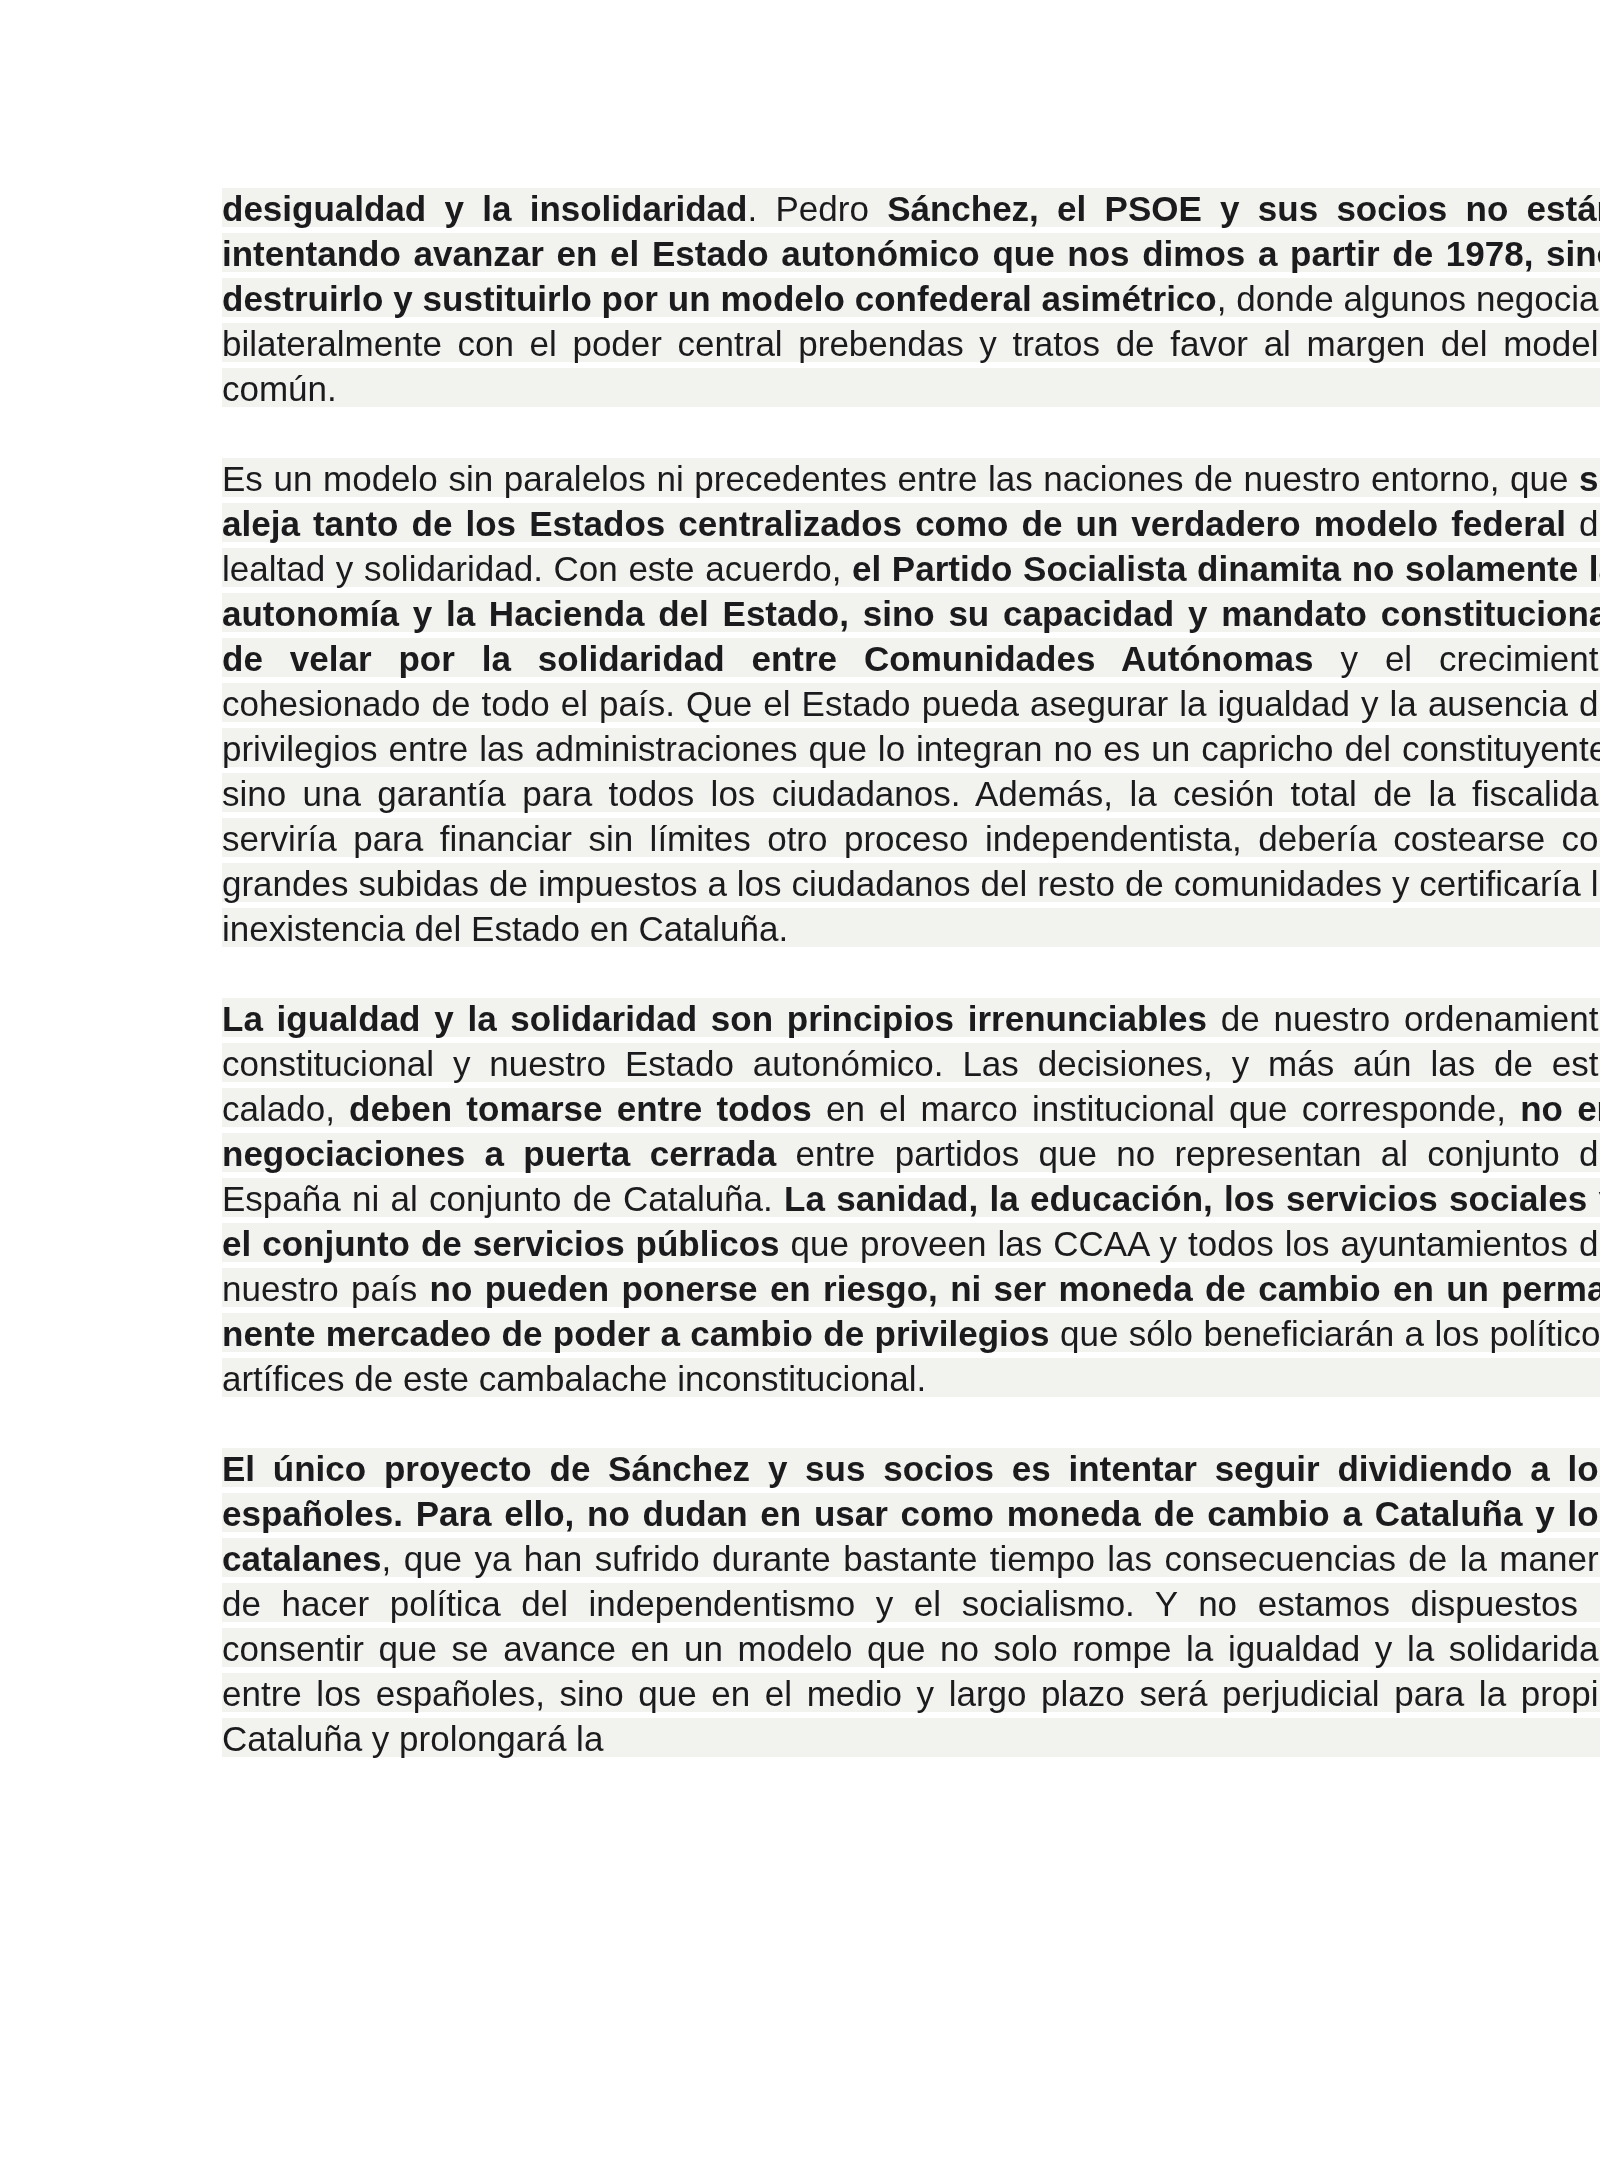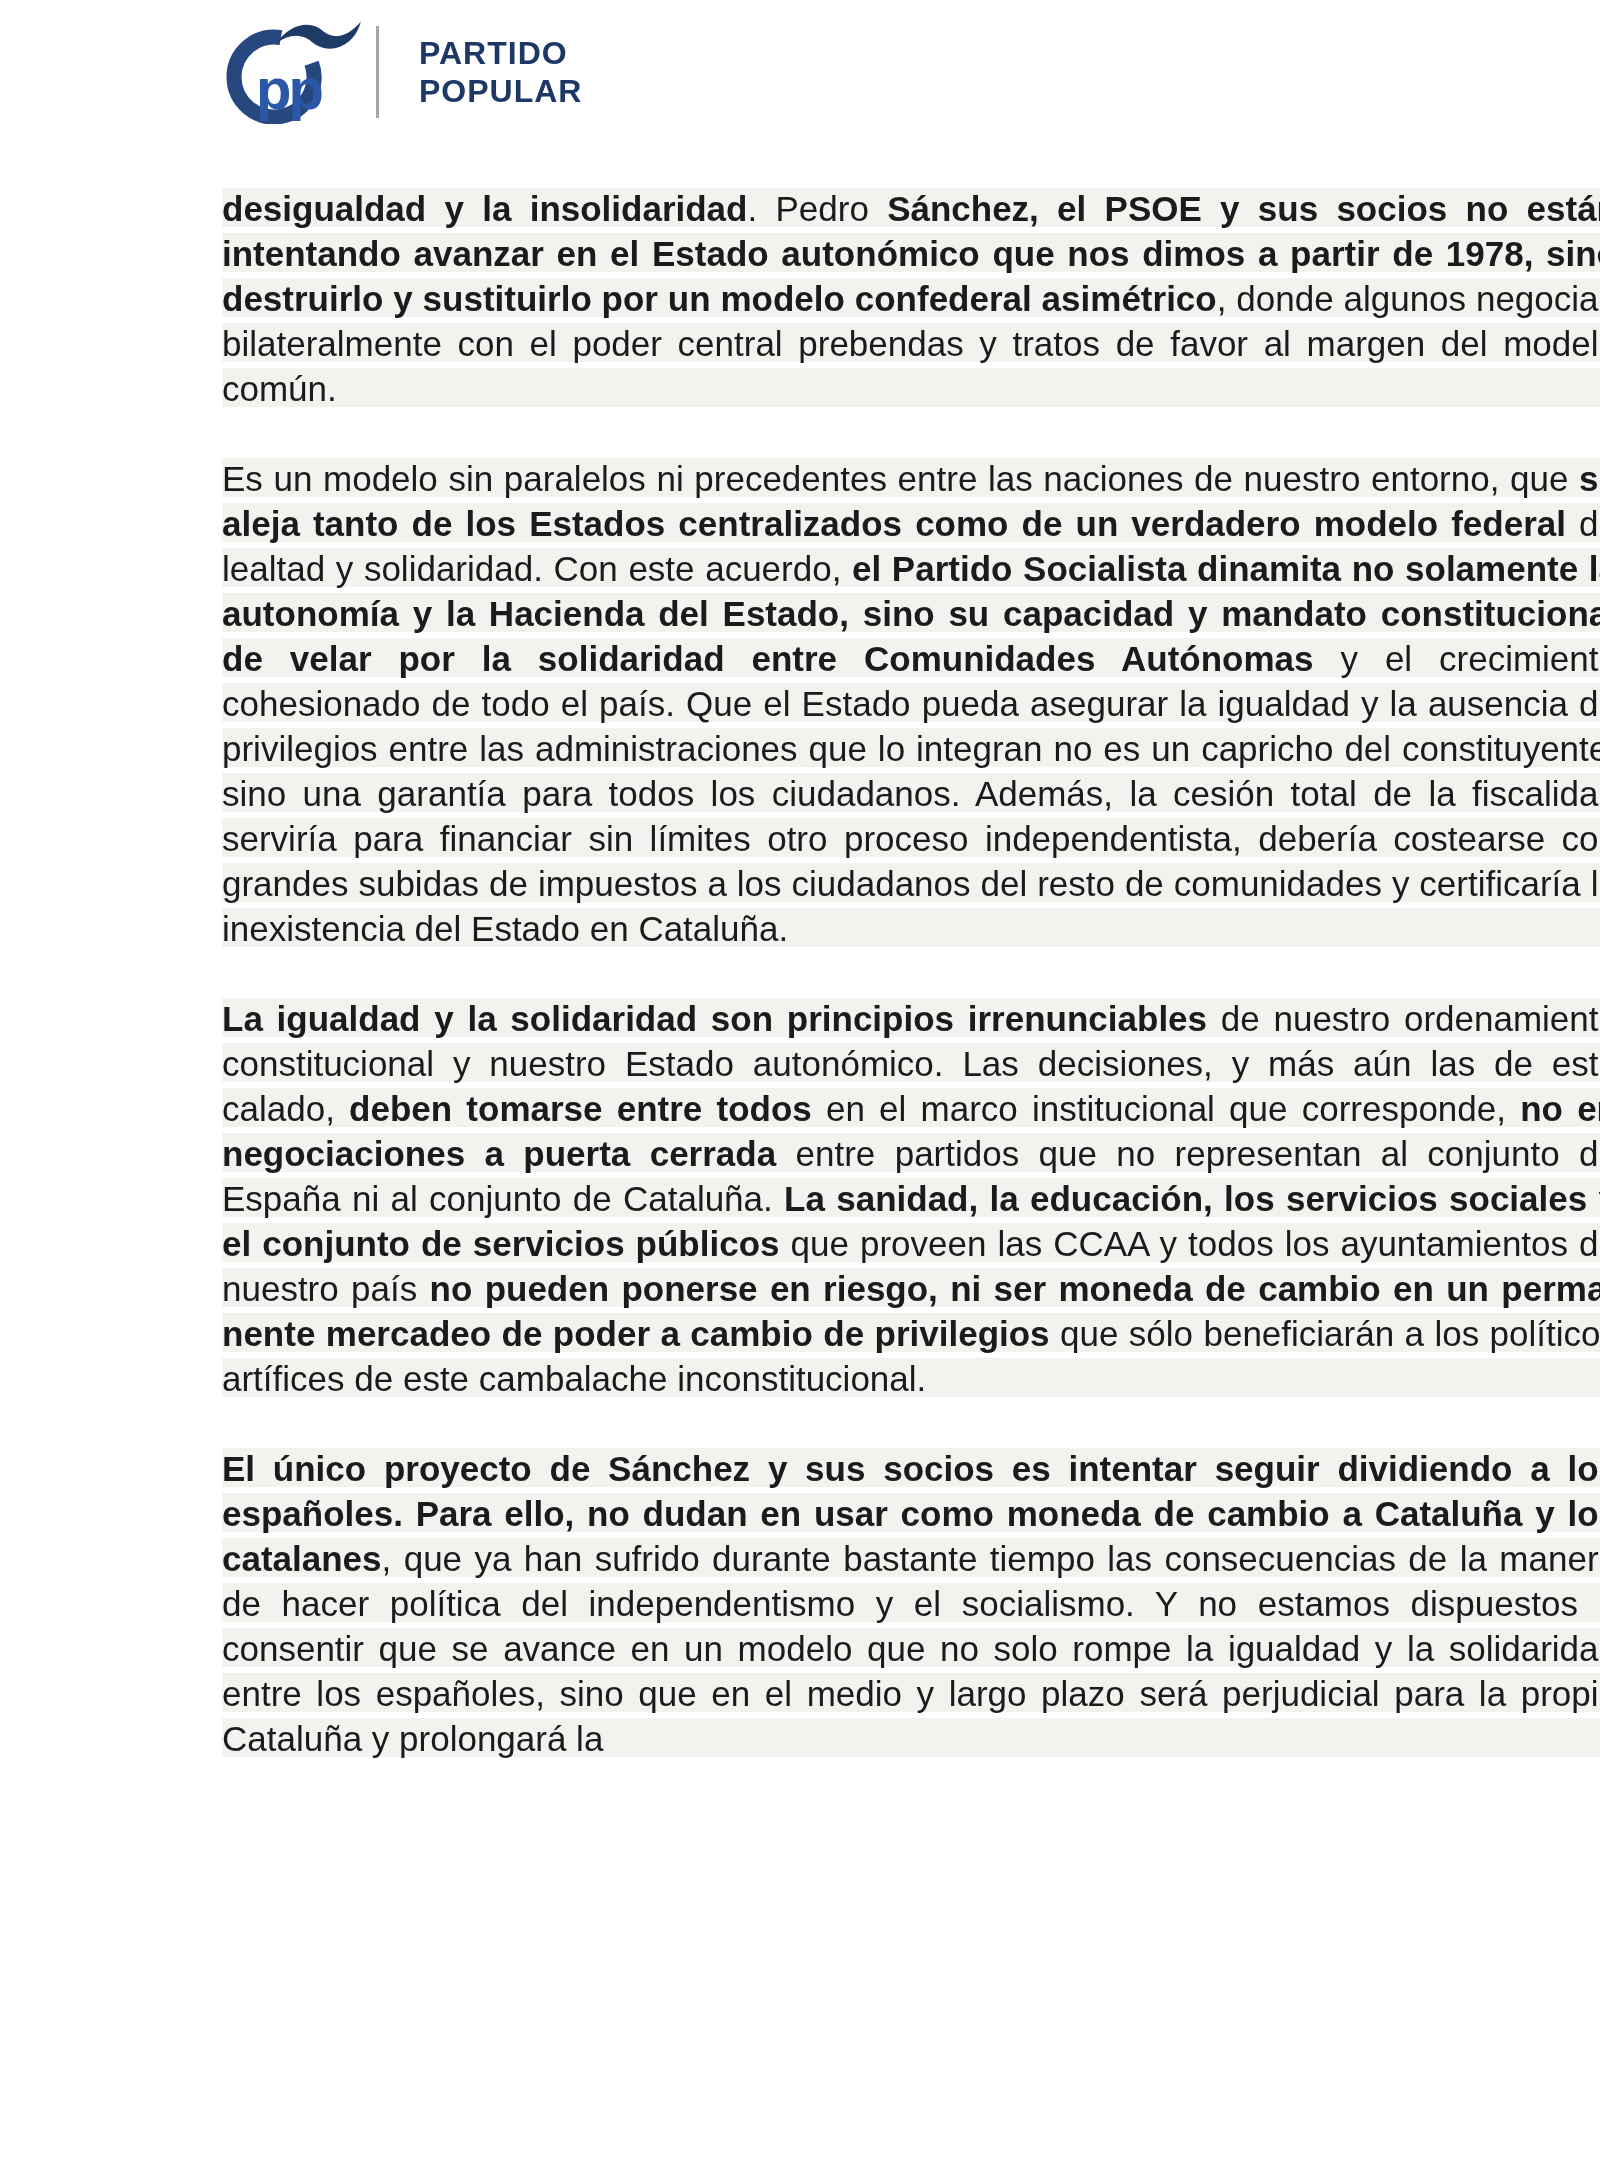--- a/index.html
+++ b/index.html
@@ -56,37 +56,20 @@
       #ffffff 41px, #ffffff 45px);
   }
   .doc p:last-child { margin-bottom:17px; }
   .b { font-weight:bold; }
 </style>
 </head>
 <body>
 
 <div class="page">
 
-  <header class="logo-row">
-    <svg class="emblem" viewBox="0 0 140 104" aria-hidden="true">
-
-      <path d="M89.6 43.3 A40 40 0 1 1 58.9 17.6" fill="none" stroke="#27477f" stroke-width="15" stroke-linecap="butt"></path>
-
-      <path d="M54 24 C66 5 88 -1 101 11 C109 18 120 18 130 10 C135 6 138 3 139 1 C136 14 127 25 114 28 C104 30 96 27 90 22 C80 13 66 14 54 24 Z" fill="#1e3a67"></path>
-
-      <text x="34" y="89" font-size="58" font-weight="bold" letter-spacing="-3" fill="#2b57a8" font-family="Liberation Sans, DejaVu Sans, sans-serif">pp</text>
-    </svg>
-
-    <div class="logo-divider"></div>
-
-    <div class="brand">
-      <div>PARTIDO</div>
-      <div>POPULAR</div>
-    </div>
-  </header>
 
   <main class="doc" id="doc-body">
       <p><span class="b">desigualdad y la insolidaridad</span><span>. Pedro </span><span class="b">Sánchez, el PSOE y sus socios no están intentando avanzar en el Estado autonómico que nos dimos a partir de 1978, sino destruirlo y sustituirlo por un modelo confederal asimétrico</span><span>, donde algunos negocian bilate­ralmente con el poder central prebendas y tratos de favor al margen del modelo común.</span></p>
       <p><span>Es un modelo sin paralelos ni precedentes entre las naciones de nuestro entorno, que </span><span class="b">se aleja tanto de los Estados centralizados como de un verdadero modelo federal</span><span> de lealtad y solidaridad. Con este acuerdo, </span><span class="b">el Partido Socialista dinamita no solamente la au­tonomía y la Hacienda del Estado, sino su capacidad y mandato constitucional de velar por la solidaridad entre Comunidades Autónomas</span><span> y el crecimiento cohesionado de todo el país. Que el Estado pueda asegurar la igualdad y la ausencia de privilegios entre las administraciones que lo integran no es un capricho del constitu­yente, sino una garantía para todos los ciudadanos. Además, la ce­sión total de la fiscalidad serviría para financiar sin límites otro pro­ceso independentista, debería costearse con grandes subidas de im­puestos a los ciudadanos del resto de comunidades y certificaría la inexistencia del Estado en Cataluña.</span></p>
       <p><span class="b">La igualdad y la solidaridad son principios irrenunciables</span><span> de nuestro ordenamiento constitucional y nuestro Estado autonómico. Las decisiones, y más aún las de este calado, </span><span class="b">deben tomarse entre todos</span><span> en el marco institucional que corresponde, </span><span class="b">no en negociacio­nes a puerta cerrada</span><span> entre partidos que no representan al conjunto de España ni al conjunto de Cataluña. </span><span class="b">La sanidad, la educación, los servicios sociales y el conjunto de servicios públicos</span><span> que proveen las CCAA y todos los ayuntamientos de nuestro país </span><span class="b">no pue­den ponerse en riesgo, ni ser moneda de cambio en un perma­nente mercadeo de poder a cambio de privilegios</span><span> que sólo bene­ficiarán a los políticos artífices de este cambalache inconstitucional.</span></p>
       <p><span class="b">El único proyecto de Sánchez y sus socios es intentar seguir dividiendo a los españoles. Para ello, no dudan en usar como moneda de cambio a Cataluña y los catalanes</span><span>, que ya han sufrido durante bastante tiempo las consecuencias de la manera de hacer política del independentismo y el socialismo. Y no estamos dispues­tos a consentir que se avance en un modelo que no solo rompe la igualdad y la solidaridad entre los españoles, sino que en el medio y largo plazo será perjudicial para la propia Cataluña y prolongará la</span></p>
     </main>
 
 </div>
 

